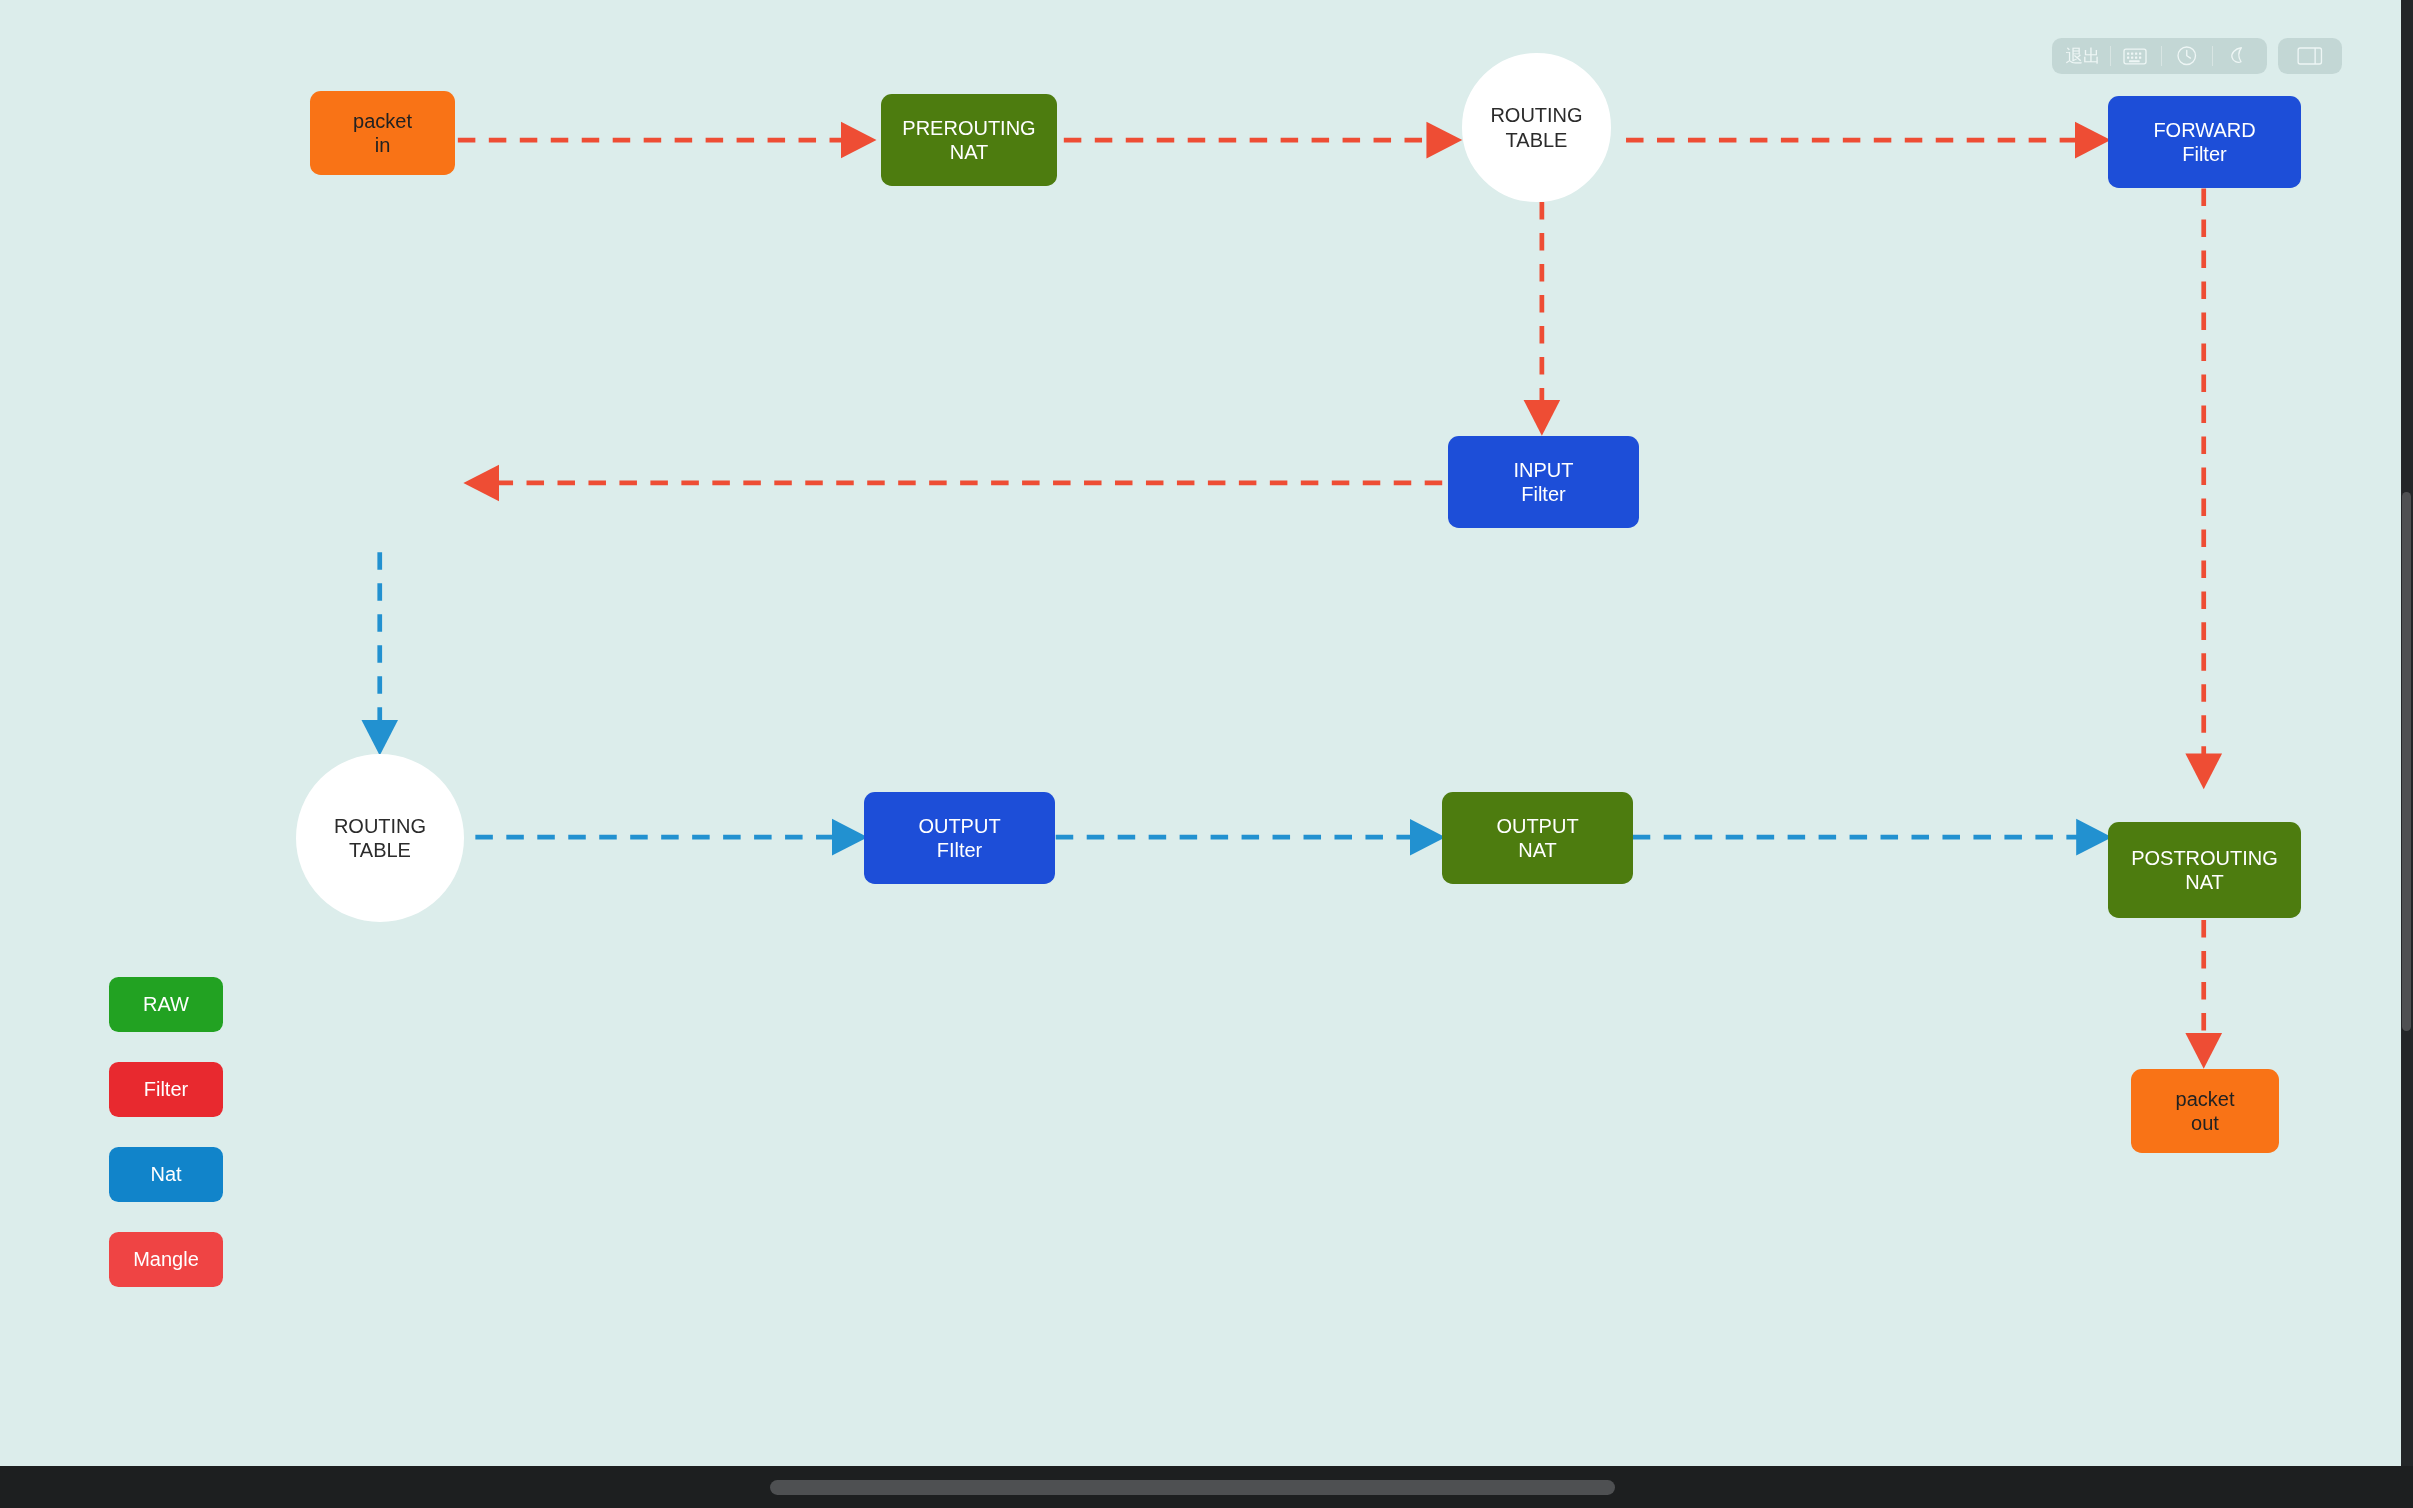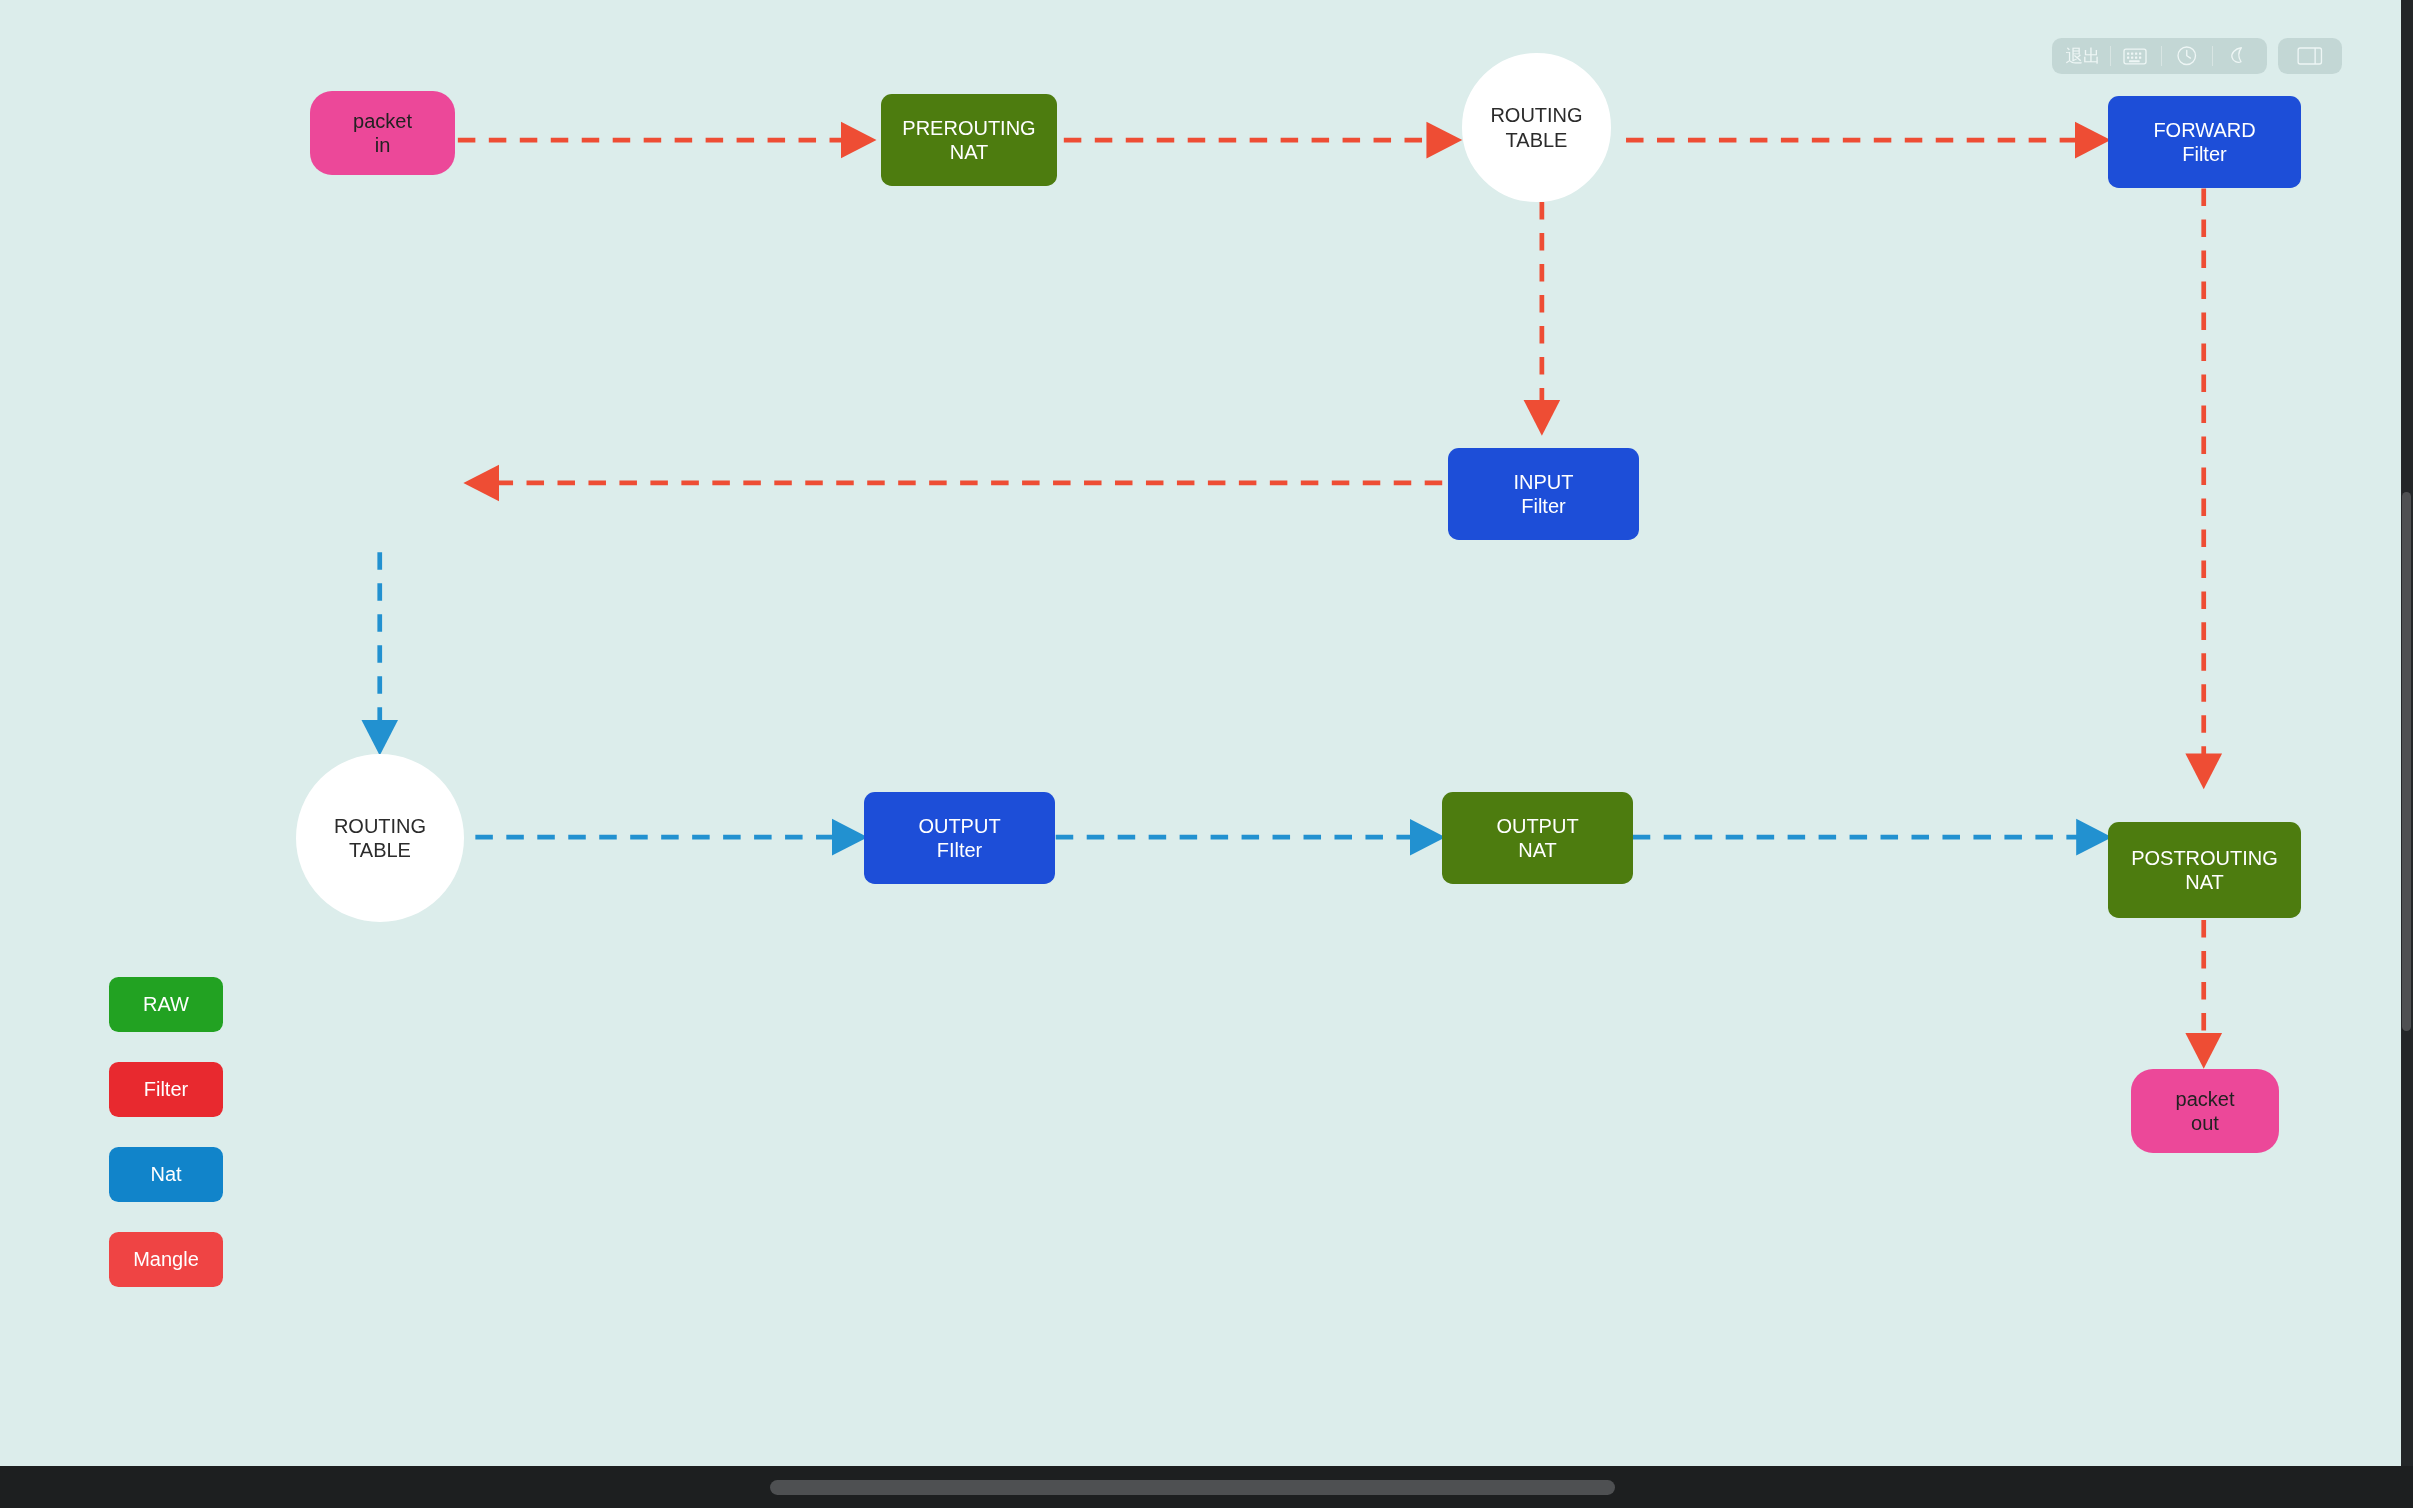--- a/index.html
+++ b/index.html
@@ -83,23 +83,22 @@
     line-height: 1.22;
     z-index: 20;
   }
   .node span { display: block; white-space: nowrap; }
 
   .box {
     border-radius: 10.8px;
     font-size: 20px;
   }
   .box.gray {
-    background: #ec4899;
+    background: #f97316;
     color: #222222;
-    border-radius: 22px;
   }
   .box.blue {
     background: #4d7c0f;
     color: #ffffff;
   }
   .box.red {
     background: #1d4ed8;
     color: #ffffff;
   }
 
@@ -237,21 +236,21 @@
     <div class="node circle" style="left:1462px; top:53px; width:149px; height:149px;">
       <span>ROUTING</span>
       <span>TABLE</span>
     </div>
 
     <div class="node box red" style="left:2108px; top:96px; width:193px; height:92px;">
       <span>FORWARD</span>
       <span>Filter</span>
     </div>
 
-    <div class="node box red" style="left:1448px; top:436px; width:191px; height:92px;margin-top:12px;">
+    <div class="node box red" style="left:1448px; top:436px; width:191px; height:92px;">
       <span>INPUT</span>
       <span>Filter</span>
     </div>
 
 
     <div class="node circle" style="left:296px; top:754px; width:168px; height:168px;">
       <span>ROUTING</span>
       <span>TABLE</span>
     </div>
 

